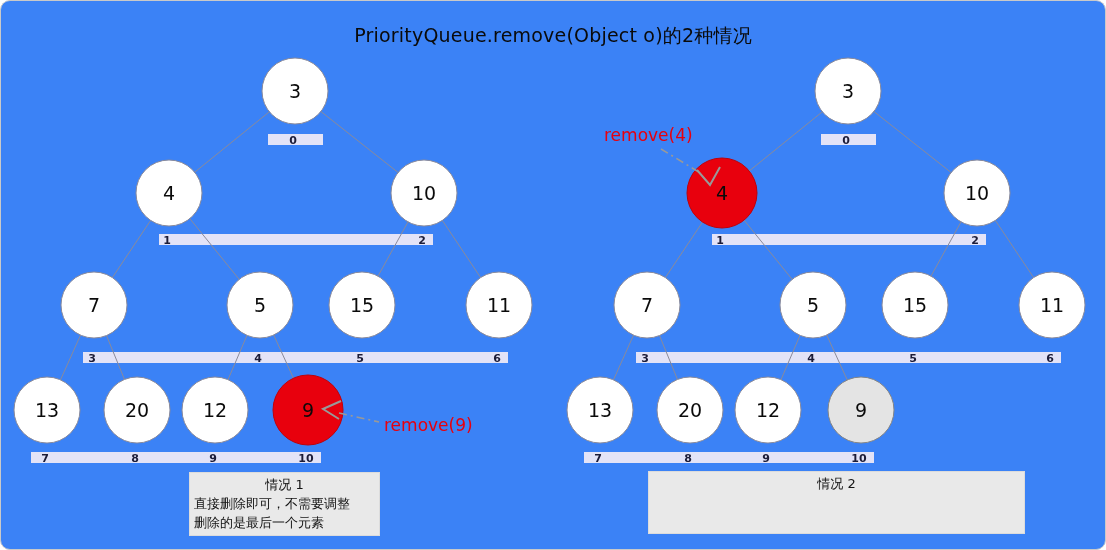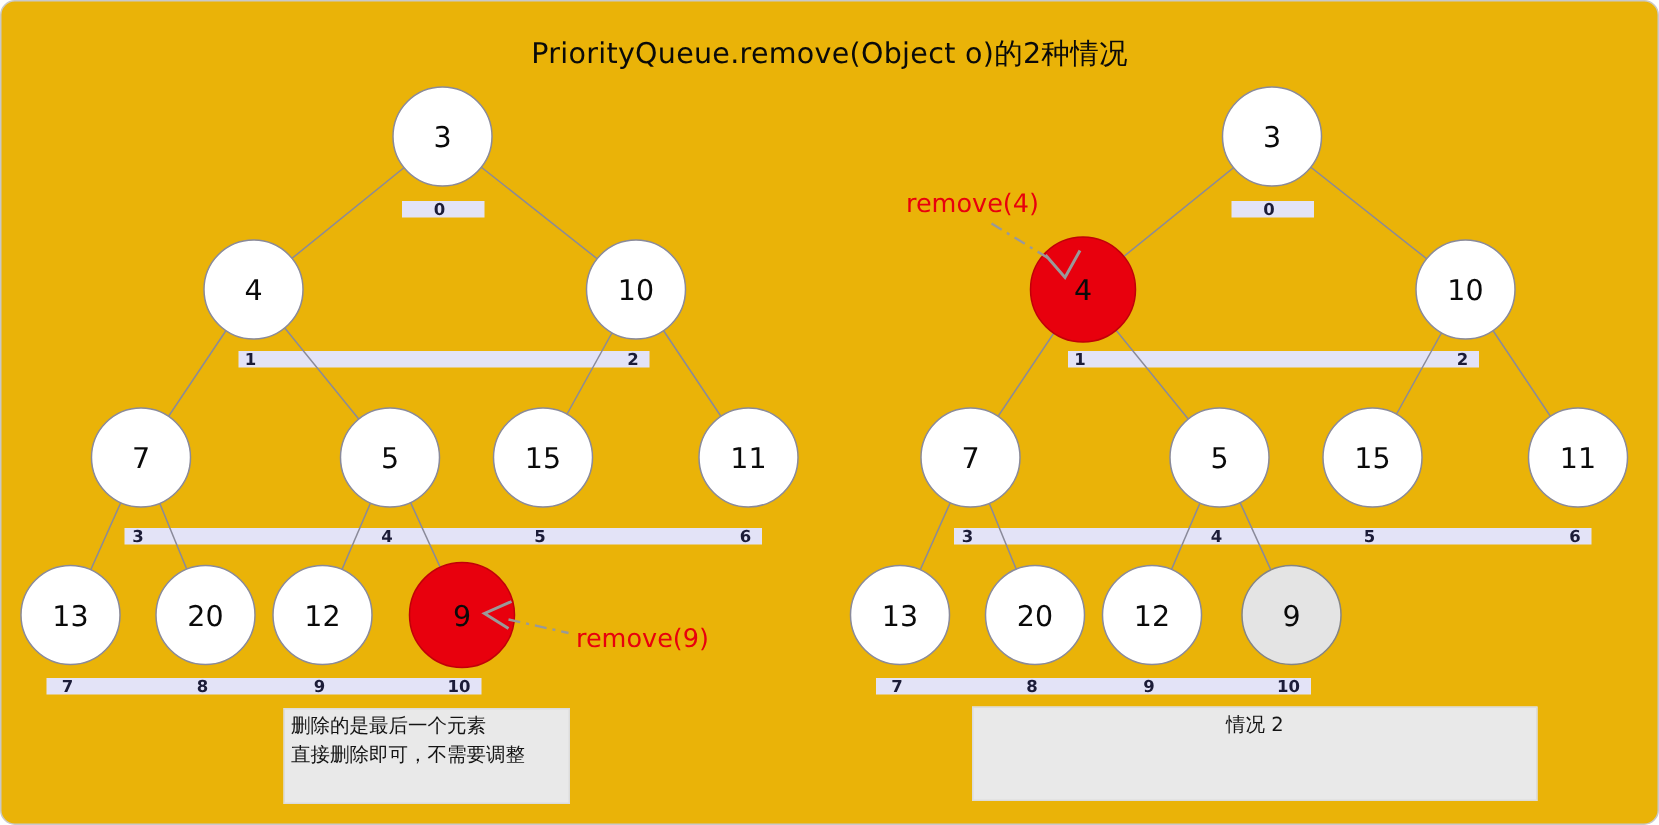--- a/index.html
+++ b/index.html
@@ -1,21 +1,21 @@
 <!DOCTYPE html>
 <html><head>
 <meta charset="utf-8">
 <style>
   html,body{margin:0;padding:0;background:#ffffff;}
   body{font-family:"DejaVu Sans","Liberation Sans",sans-serif;}
   .canvas{
     position:relative;
     width:1106px;height:550px;
     box-sizing:border-box;
-    background:#eab308;
+    background:#3b82f6;
     border:1px solid #c9c9c9;
     border-radius:10px;
     overflow:hidden;
   }
   .title{
     position:absolute;top:22px;left:0;width:100%;
     text-align:center;
     font-size:19px;color:#0a0a0a;
     letter-spacing:0.2px;
   }
@@ -136,20 +136,21 @@
       <text x="597" y="460.5" text-anchor="middle" font-size="11px" font-weight="600" fill="#1c1c38">7</text>
       <text x="687" y="460.5" text-anchor="middle" font-size="11px" font-weight="600" fill="#1c1c38">8</text>
       <text x="765" y="460.5" text-anchor="middle" font-size="11px" font-weight="600" fill="#1c1c38">9</text>
       <text x="858" y="460.5" text-anchor="middle" font-size="11px" font-weight="600" fill="#1c1c38">10</text>
       <line x1="660" y1="148" x2="701" y2="173" stroke="#999999" stroke-width="1.6" stroke-dasharray="8 4 2 4"></line>
       <path d="M696,169 L709,184 L719,166" fill="none" stroke="#999999" stroke-width="2" stroke-linejoin="miter"></path>
       <text x="603" y="140" text-anchor="start" font-size="17px" fill="#e8000d">remove(4)</text>
     </svg>
 
   <div class="caption" style="left:188px;top:471px;width:191px;height:64px;">
+    <div class="cap-title">情况 1</div>
+    <div class="cap-line">直接删除即可，不需要调整</div>
     <div class="cap-line">删除的是最后一个元素</div>
-    <div class="cap-line">直接删除即可，不需要调整</div>
   </div>
 
   <div class="caption" style="left:647px;top:470px;width:377px;height:63px;">
     <div class="cap-title">情况 2</div>
   </div>
 </div>
 
 </body></html>

